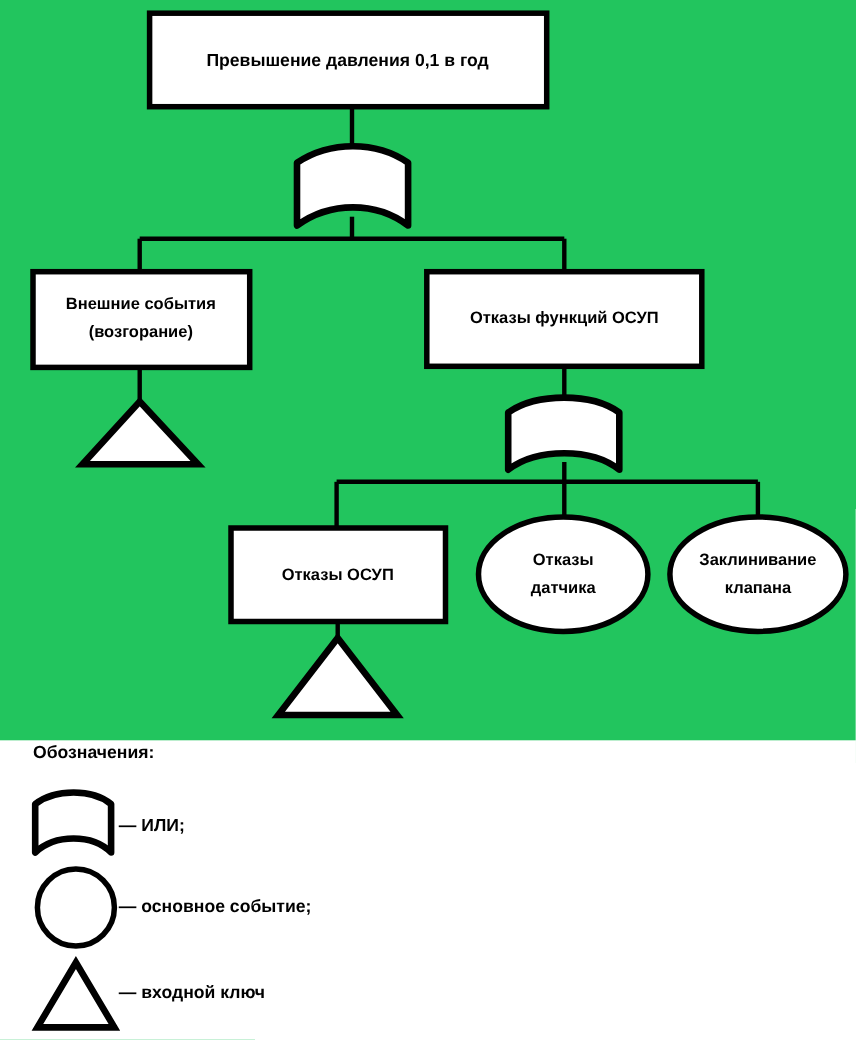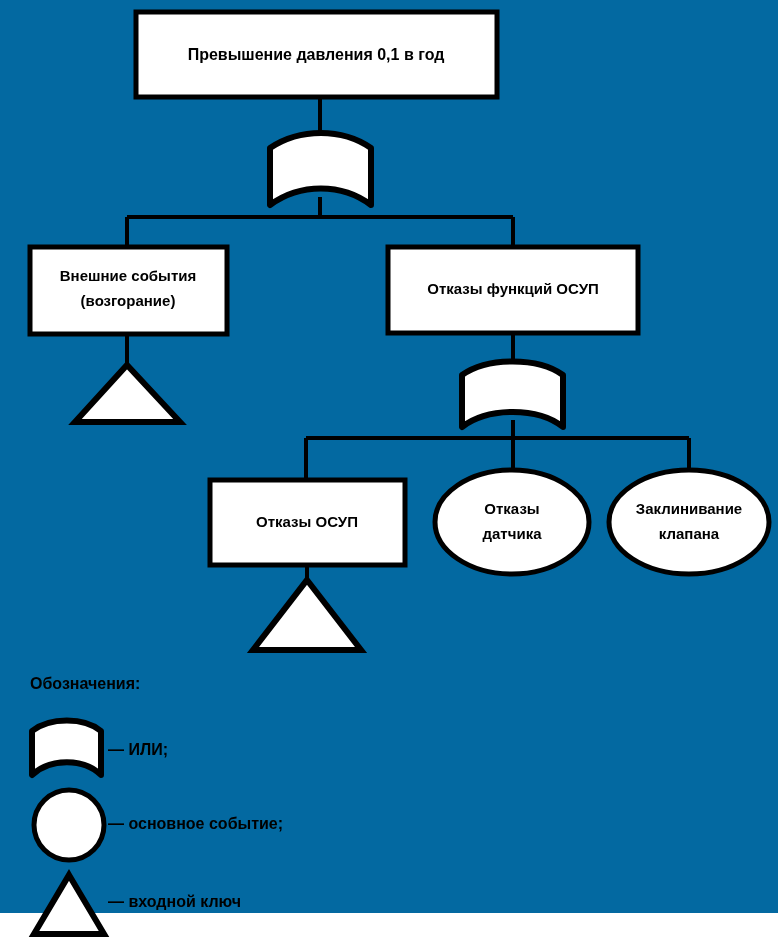--- a/index.html
+++ b/index.html
@@ -9,22 +9,22 @@
   }
   body {
     width: 778px;
     height: 945px;
     font-family: "Liberation Sans", sans-serif;
     overflow: hidden;
   }
   #stage {
     position: relative;
     width: 778px;
-    height: 913px;
-    background: #0369a1;
+    height: 673px;
+    background: #22c55e;
   }
   svg#tree {
     position: absolute;
     left: 0;
     top: 0;
     width: 778px;
     height: 945px;
   }
   .nodetext {
     font-family: "Liberation Sans", sans-serif;

